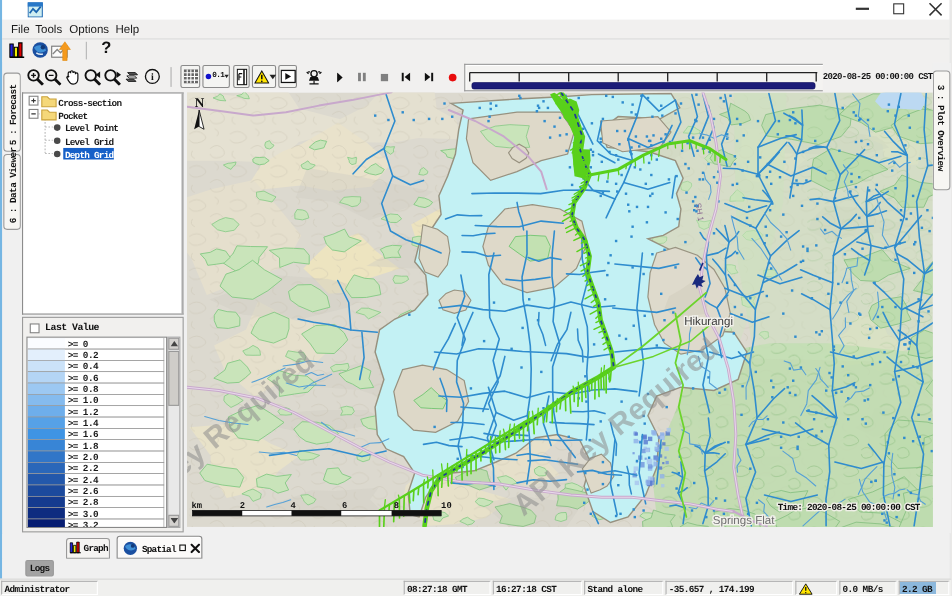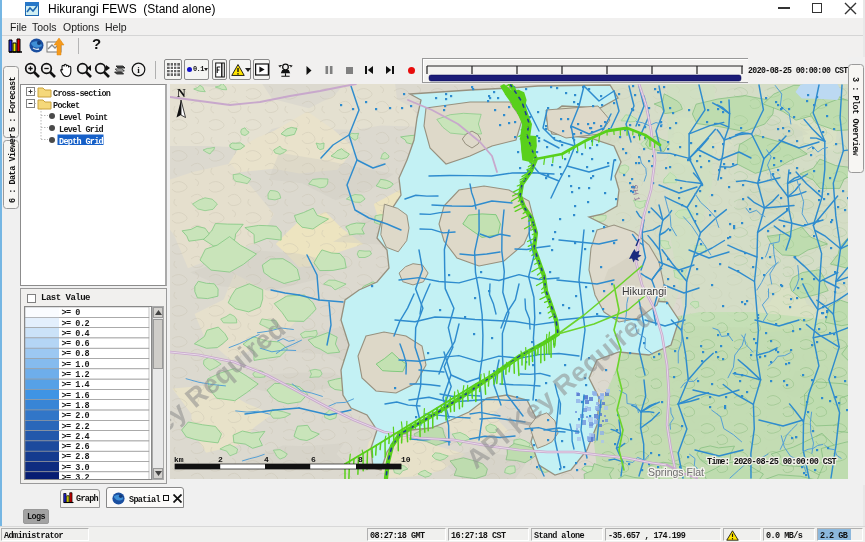--- a/index.html
+++ b/index.html
@@ -10,21 +10,20 @@
 
 <div class="abs" style="left:0;top:0;width:2px;height:542px;background:#75b6e3;"></div>
 <div class="abs" style="left:863px;top:0;width:2px;height:542px;background:#e8e8e8;"></div>
 
 <div class="abs" style="left:2px;top:0;width:861px;height:18px;background:#ffffff;">
   <svg class="abs" style="left:23px;top:2px;" width="14" height="14" viewBox="0 0 14 14">
     <rect x="0.5" y="0.5" width="13" height="13" fill="#cfeef2" stroke="#1c66b0"></rect>
     <rect x="0" y="0" width="14" height="4" fill="#2878c8"></rect>
     <path d="M2 10 L5 6 L8 9 L12 4" stroke="#1c66b0" stroke-width="1.6" fill="none"></path>
   </svg>
-  <span class="abs" style="left:46px;top:2px;font-size:12px;color:#000;">Hikurangi FEWS&nbsp;&nbsp;(Stand alone)</span>
   <span class="abs" style="left:776px;top:7px;width:12px;height:1.5px;background:#333;"></span>
   <span class="abs" style="left:810px;top:3px;width:10px;height:10px;border:1.5px solid #333;"></span>
   <svg class="abs" style="left:842px;top:2px;" width="13" height="13" viewBox="0 0 13 13">
       <path d="M1 1 L12 12 M12 1 L1 12" stroke="#333" stroke-width="1.4"></path>
     </svg>
 </div>
 
 <div class="abs" style="left:2px;top:18px;width:861px;height:18px;background:#f1f0ef;border-bottom:1px solid #d5d5d5;font-size:10.5px;color:#1a1a1a;">
   <span class="abs" style="left:8px;top:3px;">File</span>
   <span class="abs" style="left:30px;top:3px;">Tools</span>

